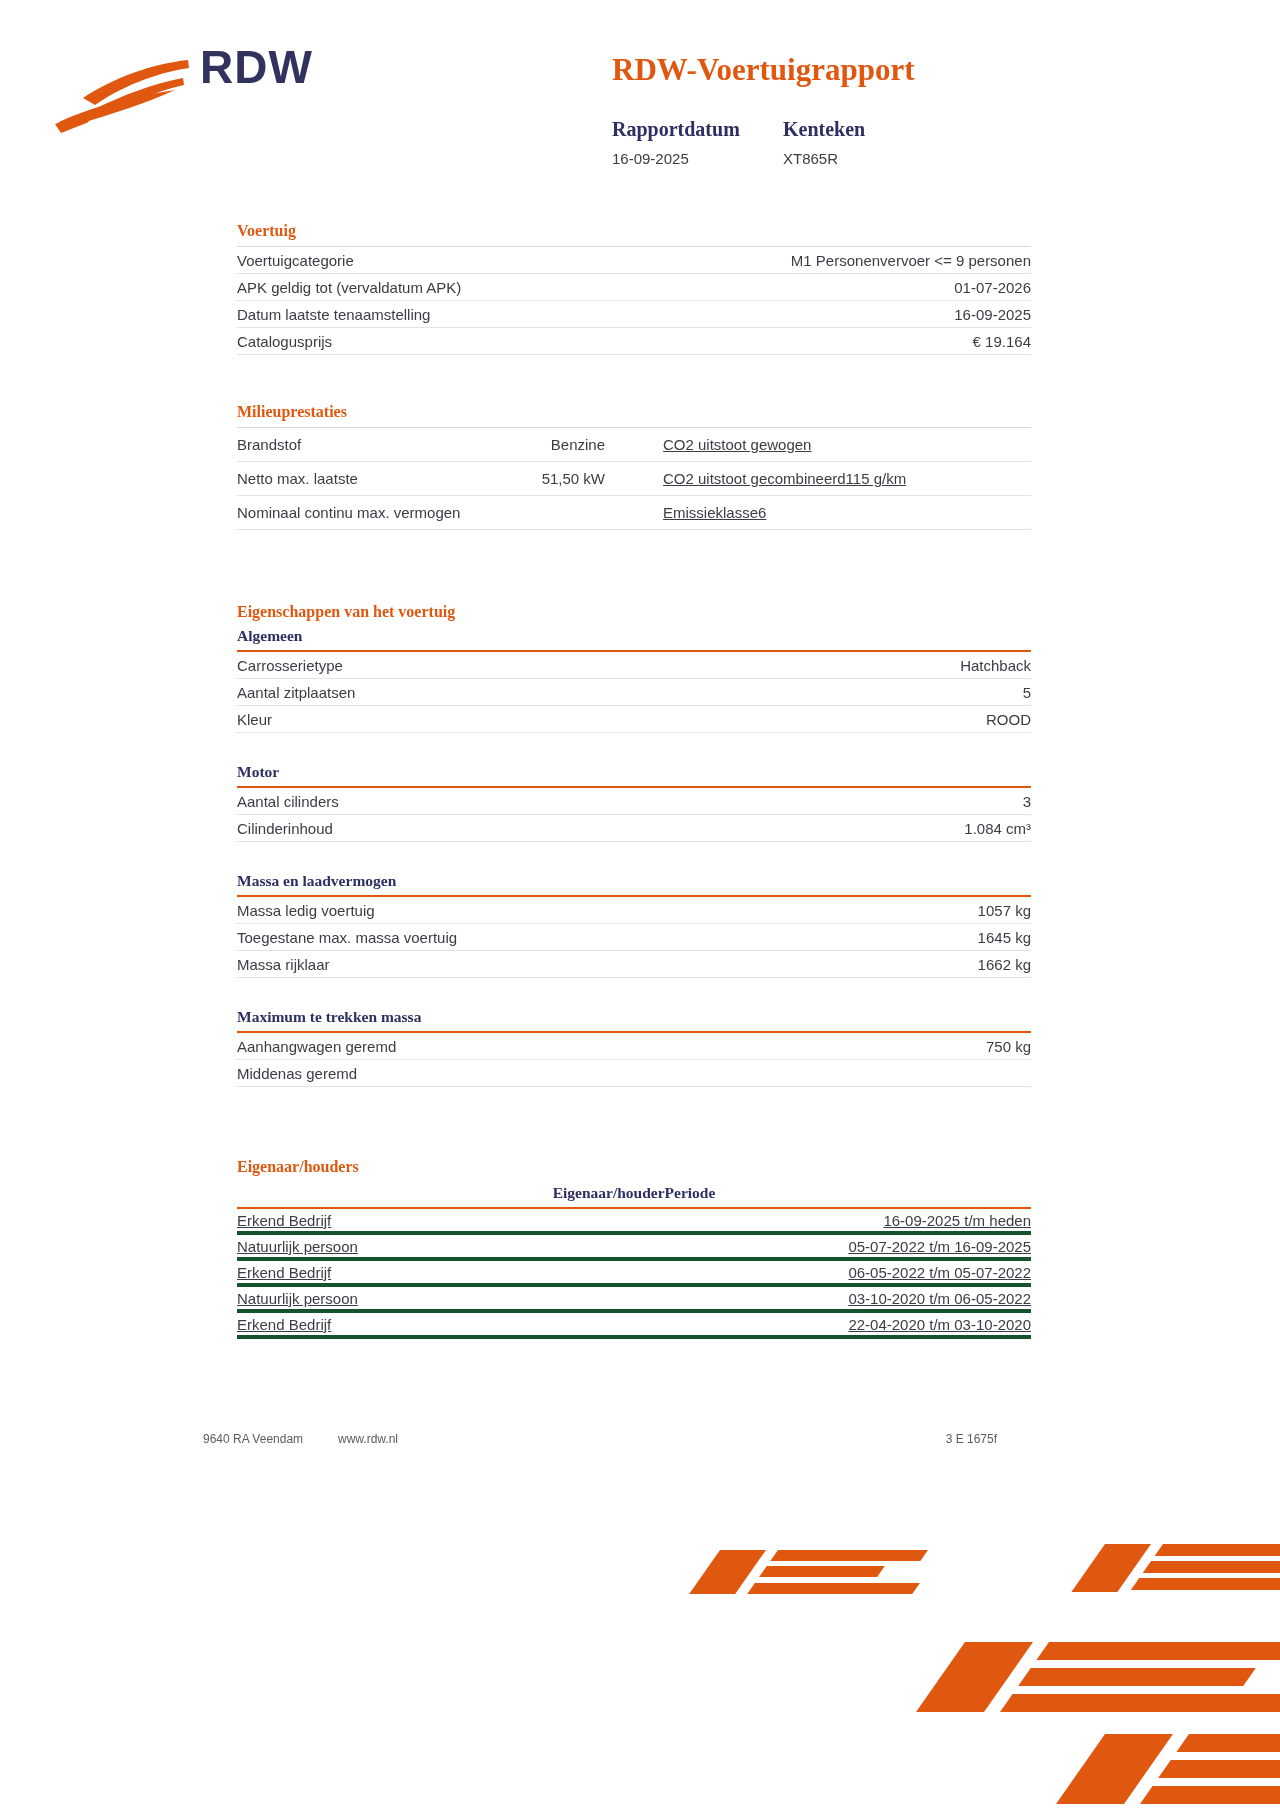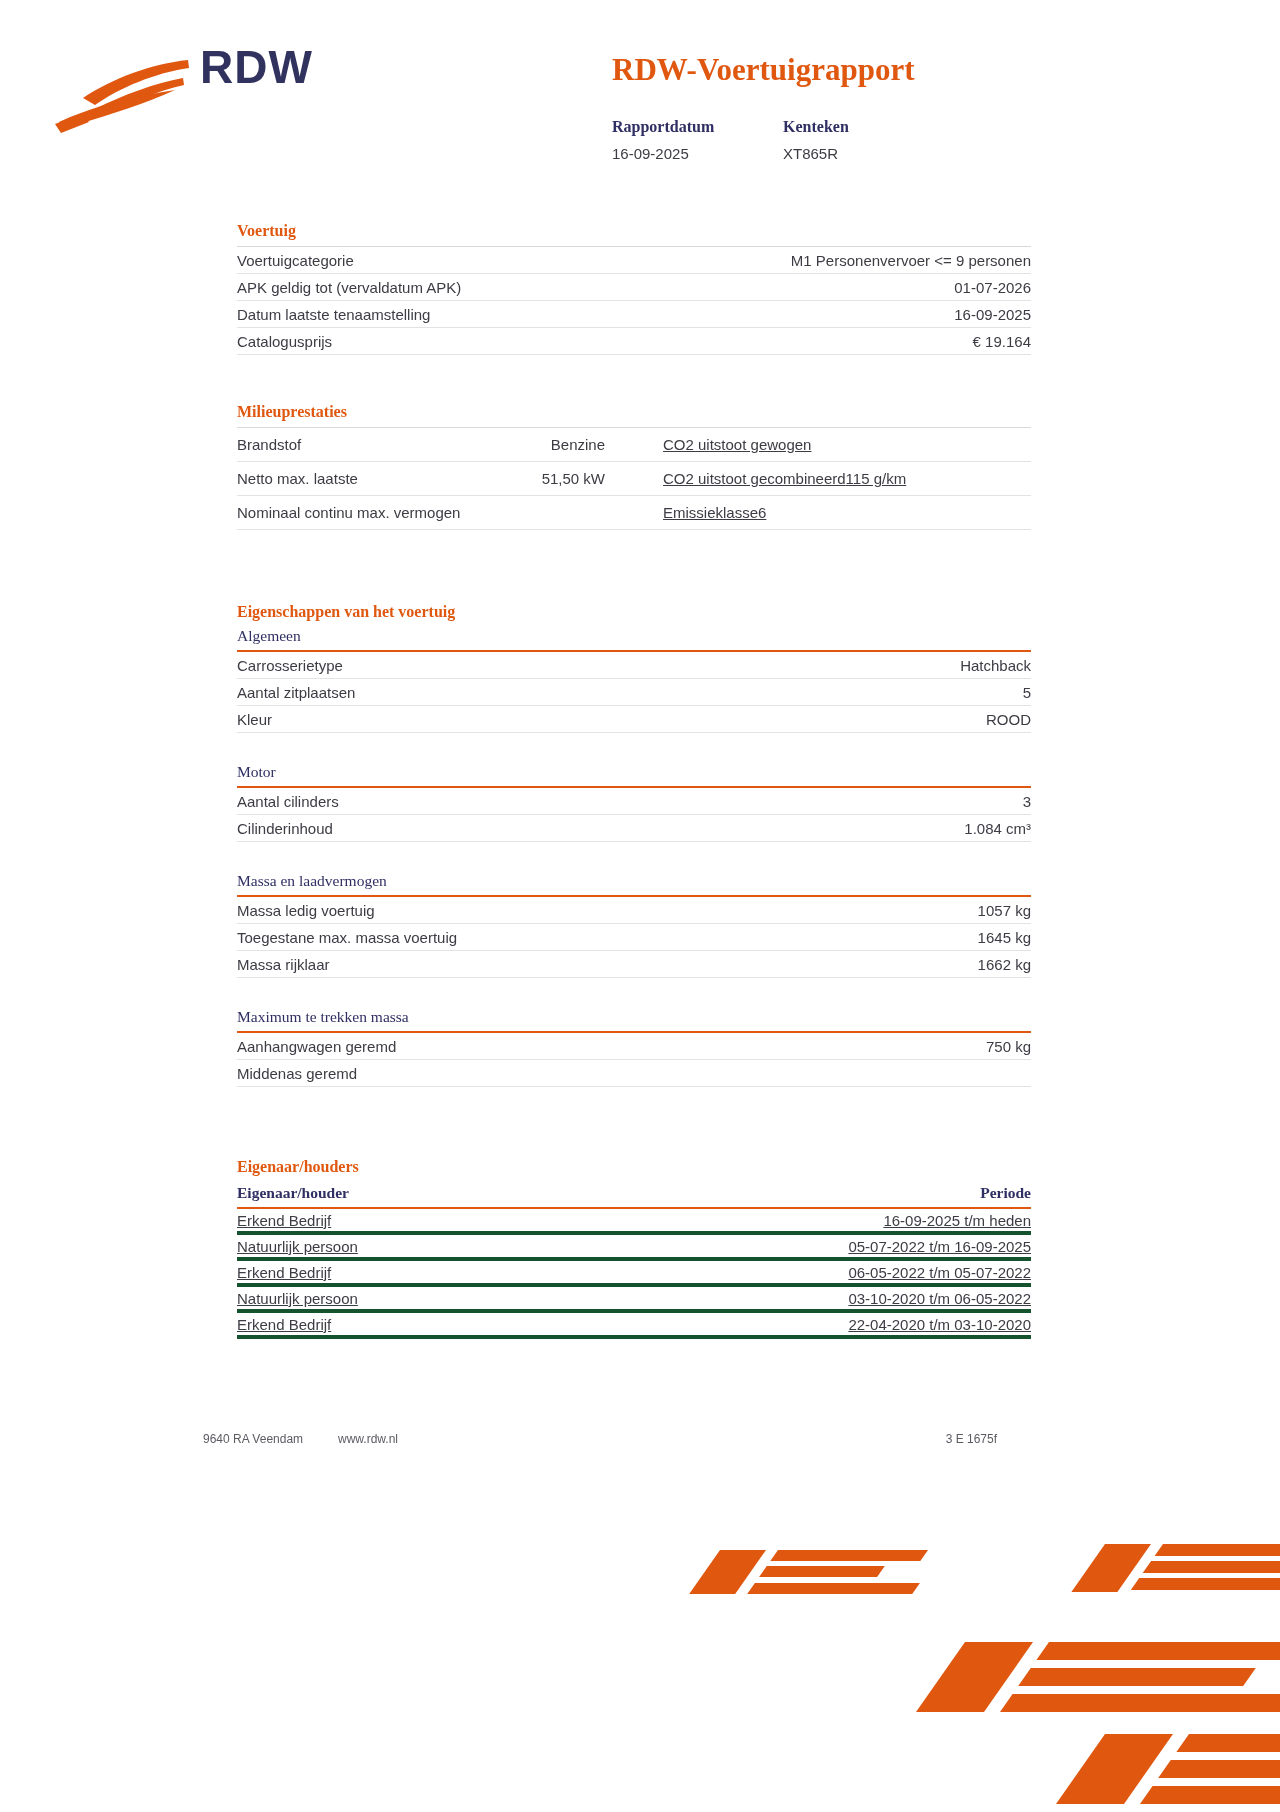--- a/index.html
+++ b/index.html
@@ -19,21 +19,21 @@
   .report-title {
     position:absolute; left:612px; top:52px;
     font-family:"Liberation Serif","DejaVu Serif",serif;
     font-size:31px; font-weight:bold; color:#E0570F;
   }
   .meta-col { position:absolute; top:118px; }
   .meta-col.date { left:612px; }
   .meta-col.plate { left:783px; }
   .meta-label {
     font-family:"Liberation Serif","DejaVu Serif",serif;
-    font-size:16px; font-weight:bold; color:#2F2F63;
+    font-size:20px; font-weight:bold; color:#2F2F63;
   }
   .meta-value { font-size:15px; margin-top:9px; }
 
   
   .sec { position:absolute; left:203px; width:794px;margin-left:34px; }
   .sec-title {
     font-family:"Liberation Serif","DejaVu Serif",serif;
     font-size:16px; font-weight:bold; color:#E0570F; margin-bottom:6px;
   }
   .rows { border-top:1px solid #D9D9D9; }
@@ -47,27 +47,27 @@
 
   .env-row {
     display:grid; grid-template-columns:250px 118px 58px 1fr;
     align-items:center; height:34px; border-bottom:1px solid #E3E3E3; font-size:15px;
   }
   .env-val-left { text-align:right; }
   .env-right { display:flex; justify-content:flex-start;text-decoration:underline; }
 
   .sub-title {
     font-family:"Liberation Serif","DejaVu Serif",serif;
-    font-size:15.5px; font-weight:normal; color:#2F2F63;
+    font-size:15.5px; font-weight:bold; color:#2F2F63;
     padding-bottom:5px; border-bottom:2px solid #E0570F;
   }
   .subsec.mt { margin-top:30px; }
 
   .owner-head {
-    display:flex; justify-content:space-between;
+    display:flex; justify-content:center;
     font-family:"Liberation Serif","DejaVu Serif",serif;
     font-size:15.5px; font-weight:bold; color:#2F2F63;
     padding:2px 0 5px 0; border-bottom:2px solid #E0570F;
   }
 
   
   .page-footer { position:absolute; left:203px; width:794px; top:1432px; }
   .footer-row {
     display:grid; grid-template-columns:135px 1fr auto;
     font-size:12px; color:#5B5B63; margin-bottom:17px;

